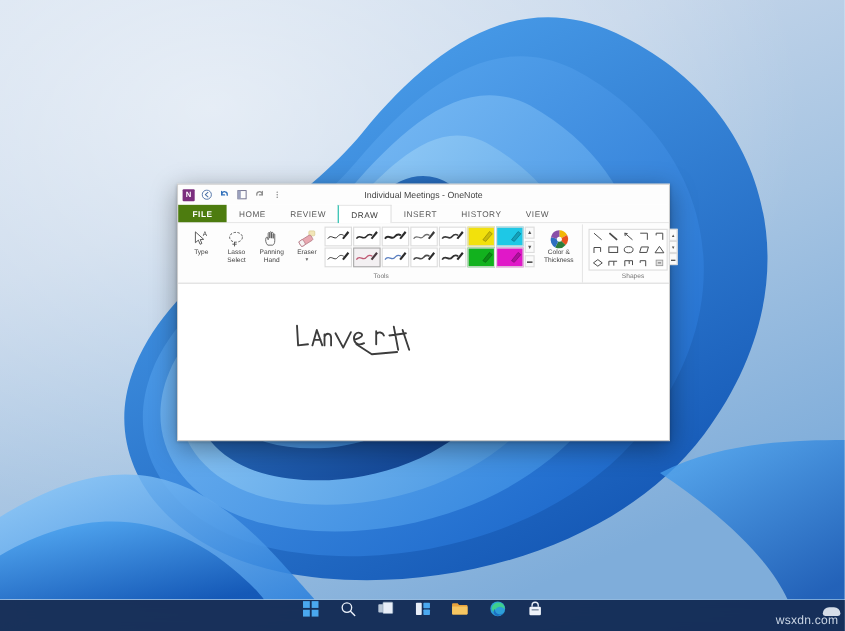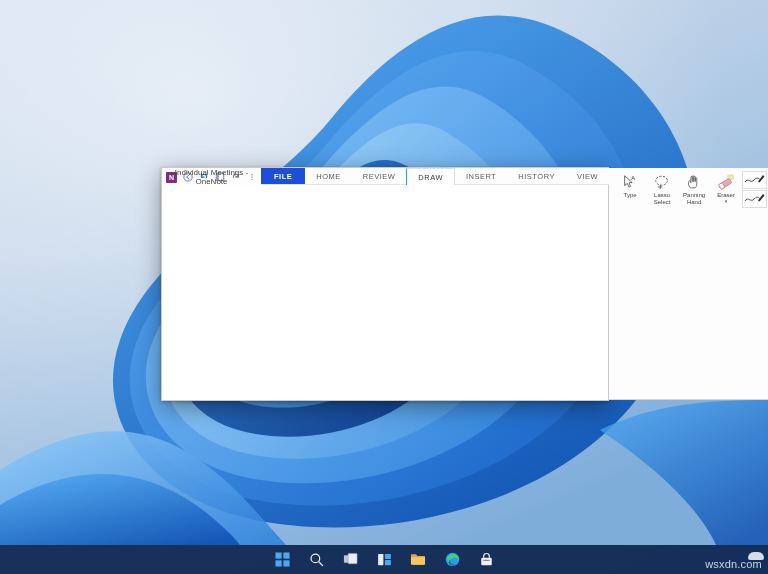--- a/index.html
+++ b/index.html
@@ -14,21 +14,21 @@
     background: linear-gradient(160deg,#cfdced 0%, #c5d6ea 30%, #b9cde4 55%, #9dc0e0 78%, #86b2dc 100%);
     overflow: hidden;
   }
 
   #bloom { position: absolute; left: 0; top: 0; width: 768px; height: 545px; }
 
   
   #taskbar {
     position: absolute; left: 0; bottom: 0; width: 768px; height: 29px;
     background: rgba(12,36,78,0.92);
-    display: flex; align-items: center; justify-content: center;
+    display: flex; align-items: flex-start; justify-content: center;
     backdrop-filter: blur(8px);
   }
   #tb-icons { display: flex; align-items: center; gap: 17px; }
   .tb-btn {
     width: 17px; height: 17px; display: flex; align-items: center;
     justify-content: center; cursor: pointer;
   }
   #watermark {
     position: absolute; right: 6px; bottom: 4px;
     color: #c9d4e4; font-size: 11px; letter-spacing: .2px;
@@ -39,21 +39,21 @@
     width: 16px; height: 8px; background: #dfe7f0;
     border-radius: 8px 8px 3px 3px; opacity:.95;
   }
 
   
   #onenote {
     position: absolute; left: 161px; top: 167px;
     width: 448px; height: 234px;
     background: #ffffff;
     box-shadow: 0 6px 22px rgba(0,0,0,.38), 0 1px 3px rgba(0,0,0,.25);
-    display: flex; 
+    display: flex; flex-direction: column;
     border: 1px solid #c9c9c9;
   }
 
   
   #titlebar {
     height: 18px; background: #fdfdfd; display: flex; align-items: center;
     padding: 0 4px; position: relative; flex: 0 0 18px;
   }
   #qat { display: flex; align-items: center; gap: 5px; }
   .qat-ico { width: 11px; height: 11px; display:flex; align-items:center; justify-content:center; cursor:pointer; }
@@ -72,21 +72,21 @@
   #tabstrip {
     height: 17px; background: #fdfdfd; display: flex; align-items: stretch;
     flex: 0 0 17px; border-bottom: 1px solid #e3e3e3;
   }
   .rtab {
     display: flex; align-items: center; padding: 0 11px;
     font-size: 7.5px; color: #5a5a5a; letter-spacing: .5px; cursor: pointer;
     font-family: "Liberation Sans", sans-serif;
   }
   .rtab.file {
-    background: #1d4ed8; color: #fff; padding: 0 13px; font-weight: 600;
+    background: #4d7c0f; color: #fff; padding: 0 13px; font-weight: 600;
   }
   .rtab.active {
     background: #fff; color: #3a3a3a;
     border-left: 1px solid #14b8a6; border-right: 1px solid #e0e0e0;
     border-top: 1px solid #e0e0e0;
     margin-bottom: -1px;
   }
 
   
   #ribbon {

